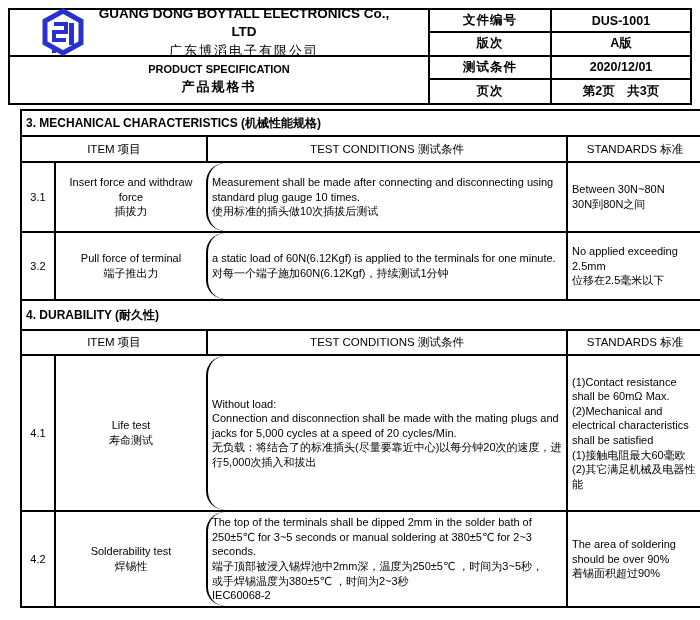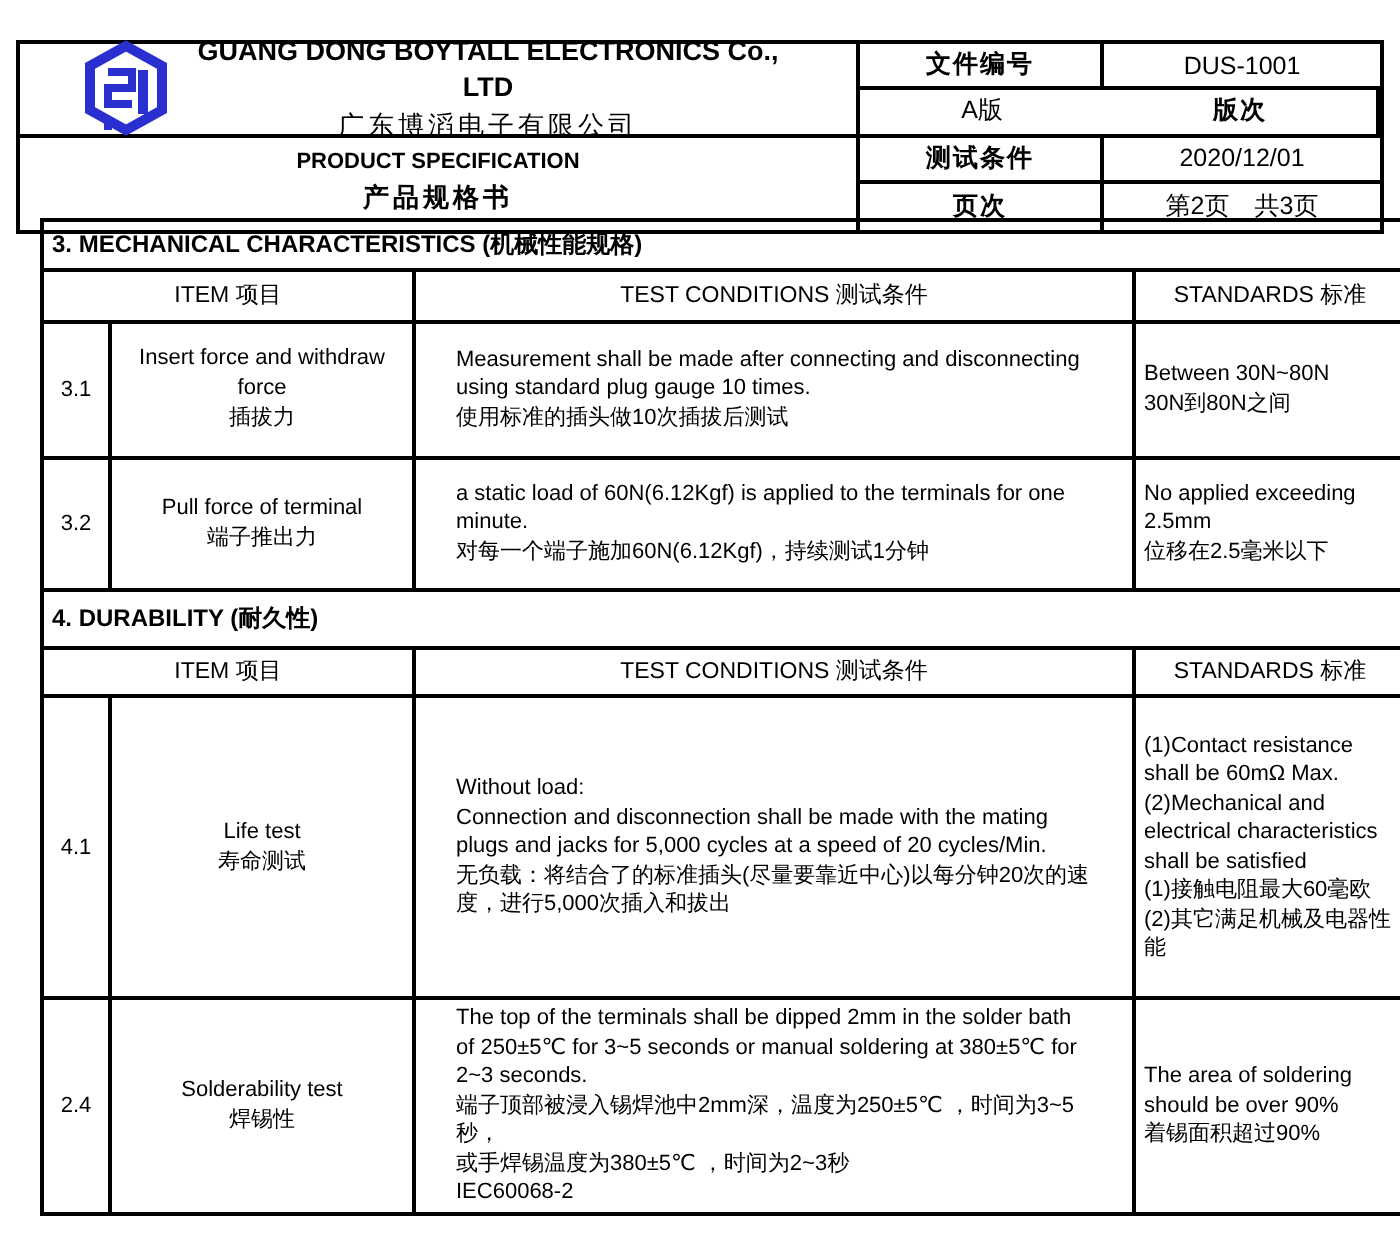--- a/index.html
+++ b/index.html
@@ -3,42 +3,42 @@
 <meta charset="utf-8">
 <style>
   html,body { margin:0; padding:0; background:#ffffff; }
   .page {
     position:relative; width:700px; height:620px; background:#ffffff;
     font-family:"Liberation Sans","DejaVu Sans",sans-serif; color:#000;
     overflow:hidden;
   }
   
   .header-box {
-    position:absolute; left:8px; top:20px; width:684px; height:97px;
+    position:absolute; left:8px; top:8px; width:684px; height:97px;
     border:2px solid #000; box-sizing:border-box;
     display:grid; grid-template-columns:420px 122px 1fr;
     grid-template-rows:repeat(4,1fr);
   }
   .hcell { box-sizing:border-box; display:flex; align-items:center; justify-content:center; }
   .company-cell {
     grid-column:1; grid-row:1/3; border-right:2px solid #000; border-bottom:2px solid #000;
     display:flex; align-items:center;
   }
   .spec-cell {
     grid-column:1; grid-row:3/5; border-right:2px solid #000;
     display:flex; flex-direction:column; align-items:center; justify-content:center;
   }
   .logo-wrap { margin-left:30px; flex:0 0 auto; display:flex; align-items:center; }
   .company-text { flex:1; text-align:center; line-height:1.35; padding-right:26px; }
   .company-en { font-weight:bold; font-size:13.5px; }
   .company-cn { font-weight:normal; font-size:13px; letter-spacing:2px; }
   .spec-en { font-weight:bold; font-size:11px; }
   .spec-cn { font-weight:bold; font-size:13px; letter-spacing:2px; margin-top:3px; }
   .meta-label { border-right:2px solid #000; border-bottom:2px solid #000; font-weight:bold; font-size:12.5px; letter-spacing:1px; }
-  .meta-value { border-bottom:2px solid #000; font-weight:normal; font-size:12.5px; }
+  .meta-value { border-bottom:2px solid #000; font-weight:bold; font-size:12.5px; }
 
   
   .main-box {
     position:absolute; left:20px; top:109px; width:684px; height:499px;
     border:2px solid #000; box-sizing:border-box;
     display:flex; flex-direction:column;
   }
   .section-title {
     box-sizing:border-box; border-bottom:2px solid #000;
     display:flex; align-items:center; padding-left:4px;
@@ -58,21 +58,21 @@
     display:grid; grid-template-columns:32px 152px 360px 1fr;
   }
   .trow.last { border-bottom:none; }
   .td {
     box-sizing:border-box; display:flex; align-items:center;
     font-size:11px; white-space:pre-line; overflow:hidden;
   }
   .td + .td { border-left:2px solid #000; }
   .td.no { justify-content:center; }
   .td.item { justify-content:center; text-align:center; line-height:1.35; }
-  .td.cond { padding:2px 20px; line-height:1.32; }
+  .td.cond { padding:2px 4px; line-height:1.32;border-radius:19px; }
   .td.std { padding:2px 4px; line-height:1.32; }
 
   .h26{height:26px;} .h25{height:25px;} .h30{height:30px;}
   .h70{height:70px;} .h68{height:68px;} .h156{height:156px;} .hfill{flex:1;}
 </style>
 </head>
 <body>
 
 <div class="page">
 
@@ -90,22 +90,22 @@
           <rect x="12" y="40" width="4" height="6" fill="#2a2fd0"></rect>
         </svg>
       </span>
       <span class="company-text">
         <div class="company-en">GUANG DONG BOYTALL ELECTRONICS Co., LTD</div>
         <div class="company-cn">广东博滔电子有限公司</div>
       </span>
     </div>
     <div class="hcell meta-label">文件编号</div>
     <div class="hcell meta-value">DUS-1001</div>
+    <div class="hcell meta-label">版次</div>
     <div class="hcell meta-value">A版</div>
-    <div class="hcell meta-label">版次</div>
     <div class="spec-cell">
       <div class="spec-en">PRODUCT SPECIFICATION</div>
       <div class="spec-cn">产品规格书</div>
     </div>
     <div class="hcell meta-label">测试条件</div>
     <div class="hcell meta-value">2020/12/01</div>
     <div class="hcell meta-label row4" style="border-bottom:none;">页次</div>
     <div class="hcell meta-value row4" style="border-bottom:none;">第2页　共3页</div>
   </div>
 
@@ -148,21 +148,21 @@
 寿命测试</div>
       <div class="td cond">Without load:
 Connection and disconnection shall be made with the mating plugs and jacks for 5,000 cycles at a speed of 20 cycles/Min.
 无负载：将结合了的标准插头(尽量要靠近中心)以每分钟20次的速度，进行5,000次插入和拔出</div>
       <div class="td std">(1)Contact resistance shall be 60mΩ Max.
 (2)Mechanical and electrical characteristics shall be satisfied
 (1)接触电阻最大60毫欧
 (2)其它满足机械及电器性能</div>
     </div>
     <div class="trow hfill last">
-      <div class="td no">2.4</div>
+      <div class="td no">4.2</div>
       <div class="td item">Solderability test
 焊锡性</div>
       <div class="td cond">The top of the terminals shall be dipped 2mm in the solder bath of 250±5℃ for 3~5 seconds or manual soldering at 380±5℃ for 2~3 seconds.
 端子顶部被浸入锡焊池中2mm深，温度为250±5℃ ，时间为3~5秒，
 或手焊锡温度为380±5℃ ，时间为2~3秒
 IEC60068-2</div>
       <div class="td std">The area of soldering should be over 90%
 着锡面积超过90%</div>
     </div>
 

